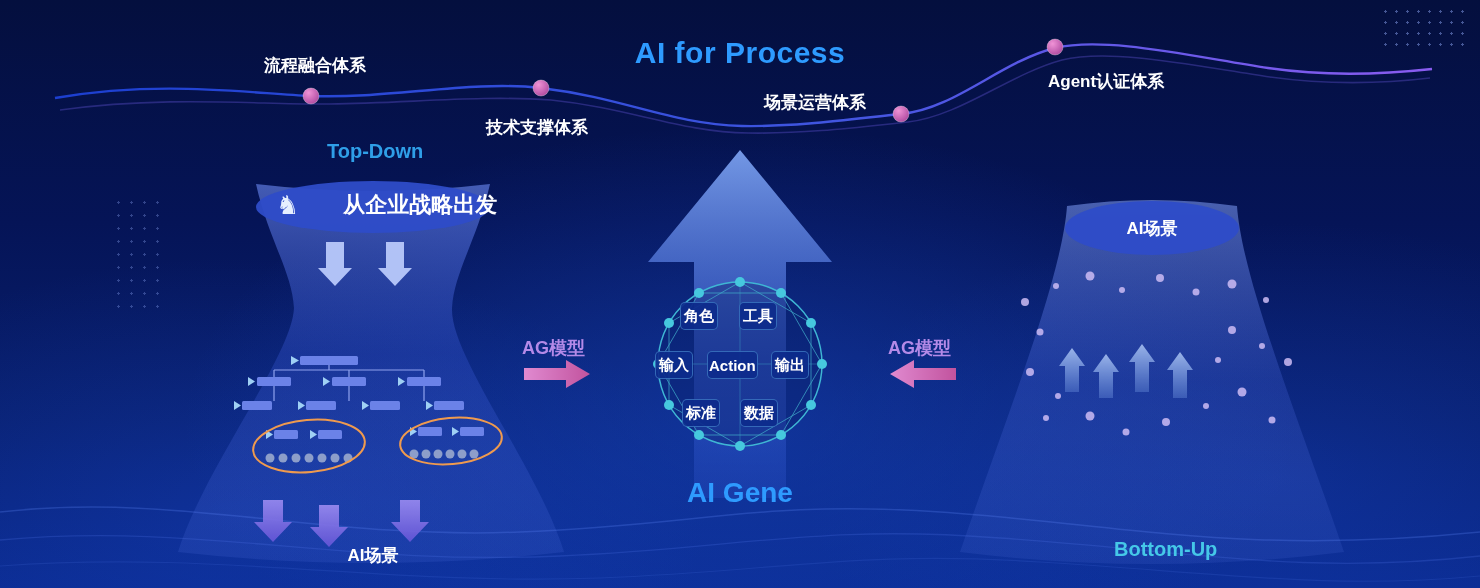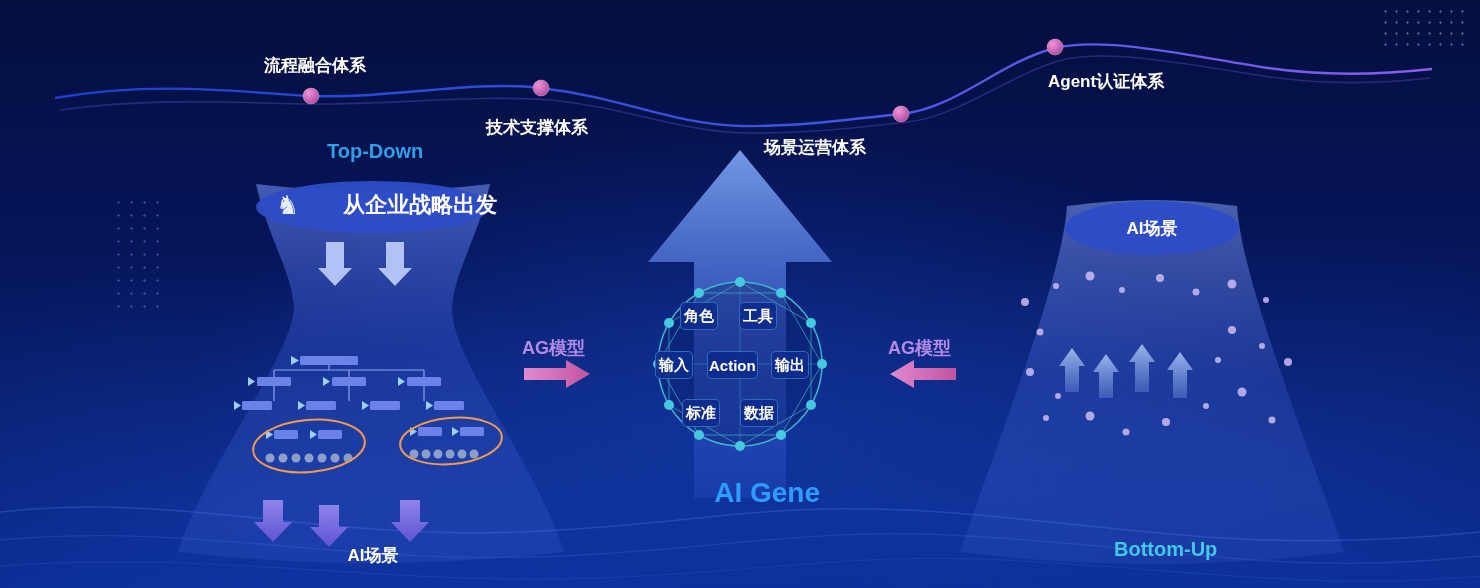--- a/index.html
+++ b/index.html
@@ -10,38 +10,38 @@
       radial-gradient(ellipse 900px 480px at 50% 72%, rgba(30,85,225,.38), transparent 62%),
       radial-gradient(ellipse 760px 420px at 16% 88%, rgba(28,75,210,.30), transparent 62%),
       radial-gradient(ellipse 760px 420px at 86% 82%, rgba(28,75,210,.28), transparent 62%),
       linear-gradient(180deg, #040f3e 0%, #051457 38%, #082070 72%, #0a2a8e 100%);
   }
   svg.bg{position:absolute; left:0; top:0;}
   .txt{position:absolute; color:#fff; font-weight:bold; white-space:nowrap;}
   .title{left:560px; top:36px; width:360px; text-align:center; font-size:30px; color:#2e9bff; letter-spacing:.5px;}
   .tl0{left:264px; top:54px; font-size:17px;}
   .tl1{left:486px; top:116px; font-size:17px;}
-  .tl2{left:764px; top:91px; font-size:17px;margin-top:45px;}
+  .tl2{left:764px; top:91px; font-size:17px;}
   .tl3{left:1048px; top:70px; font-size:17px;}
   .topdown{left:327px; top:140px; font-size:20px; color:#2f9fe8;}
   .bottomup{left:1114px; top:538px; font-size:20px; color:#45c8e8;}
   .strategy-row{position:absolute; left:276px; top:190px; display:flex; align-items:center; gap:8px;}
   .knight{font-size:26px; color:#e6efff; line-height:26px; font-weight:normal;}
   .strategy-label{color:#fff; font-weight:bold; font-size:22px;margin-left:36px;}
   .pill{
     position:absolute; left:287px; top:317px; width:176px; height:32px;
     background:#f3f6ff; border-radius:16px; color:#0d2f8e; font-weight:bold; font-size:16px;
     display:flex; align-items:center; justify-content:center;
     box-shadow:0 0 12px rgba(140,170,255,.45);
   }
   .ai-left{left:323px; top:544px; width:100px; text-align:center; font-size:17px;}
   .ag{font-size:18px; color:#b48ae8;}
   .ag-left{left:522px; top:336px;}
   .ag-right{left:888px; top:336px;}
-  .gene{left:660px; top:477px; width:160px; text-align:right; font-size:28px; color:#2e9bff;}
+  .gene{left:660px; top:477px; width:160px; text-align:center; font-size:28px; color:#2e9bff;}
   .sphere-pill{
     position:absolute; height:26px; padding:0 1px; min-width:34px;
     background:rgba(13,43,140,.92); border:1px solid rgba(100,180,235,.45); border-radius:5px;
     color:#fff; font-weight:bold; font-size:15px;
     display:flex; align-items:center; justify-content:center;
   }
   .sp-tl{left:680px; top:302px;} .sp-tr{left:739px; top:302px;}
   .sp-ml{left:655px; top:351px;} .sp-mc{left:707px; top:351px;} .sp-mr{left:771px; top:351px;}
   .sp-bl{left:682px; top:399px;} .sp-br{left:740px; top:399px;}
   .cap-right-label{left:1102px; top:217px; width:100px; text-align:center; font-size:17px;}
@@ -236,20 +236,21 @@
       <path d="M 1065,392 L 1065,366 L 1059,366 L 1072,348 L 1085,366 L 1079,366 L 1079,392 Z"></path>
       <path d="M 1099,398 L 1099,372 L 1093,372 L 1106,354 L 1119,372 L 1113,372 L 1113,398 Z"></path>
       <path d="M 1135,392 L 1135,362 L 1129,362 L 1142,344 L 1155,362 L 1149,362 L 1149,392 Z"></path>
       <path d="M 1173,398 L 1173,370 L 1167,370 L 1180,352 L 1193,370 L 1187,370 L 1187,398 Z"></path>
     </g>
   </svg>
 
   <div class="dots dots-tr"></div>
   <div class="dots dots-left"></div>
 
+  <div class="txt title">AI for Process</div>
 
   <div class="txt tl0">流程融合体系</div>
   <div class="txt tl1">技术支撑体系</div>
   <div class="txt tl2">场景运营体系</div>
   <div class="txt tl3">Agent认证体系</div>
 
   <div class="txt topdown">Top-Down</div>
   <div class="strategy-row">
     <span class="knight">♞</span>
     <span class="strategy-label">从企业战略出发</span>

